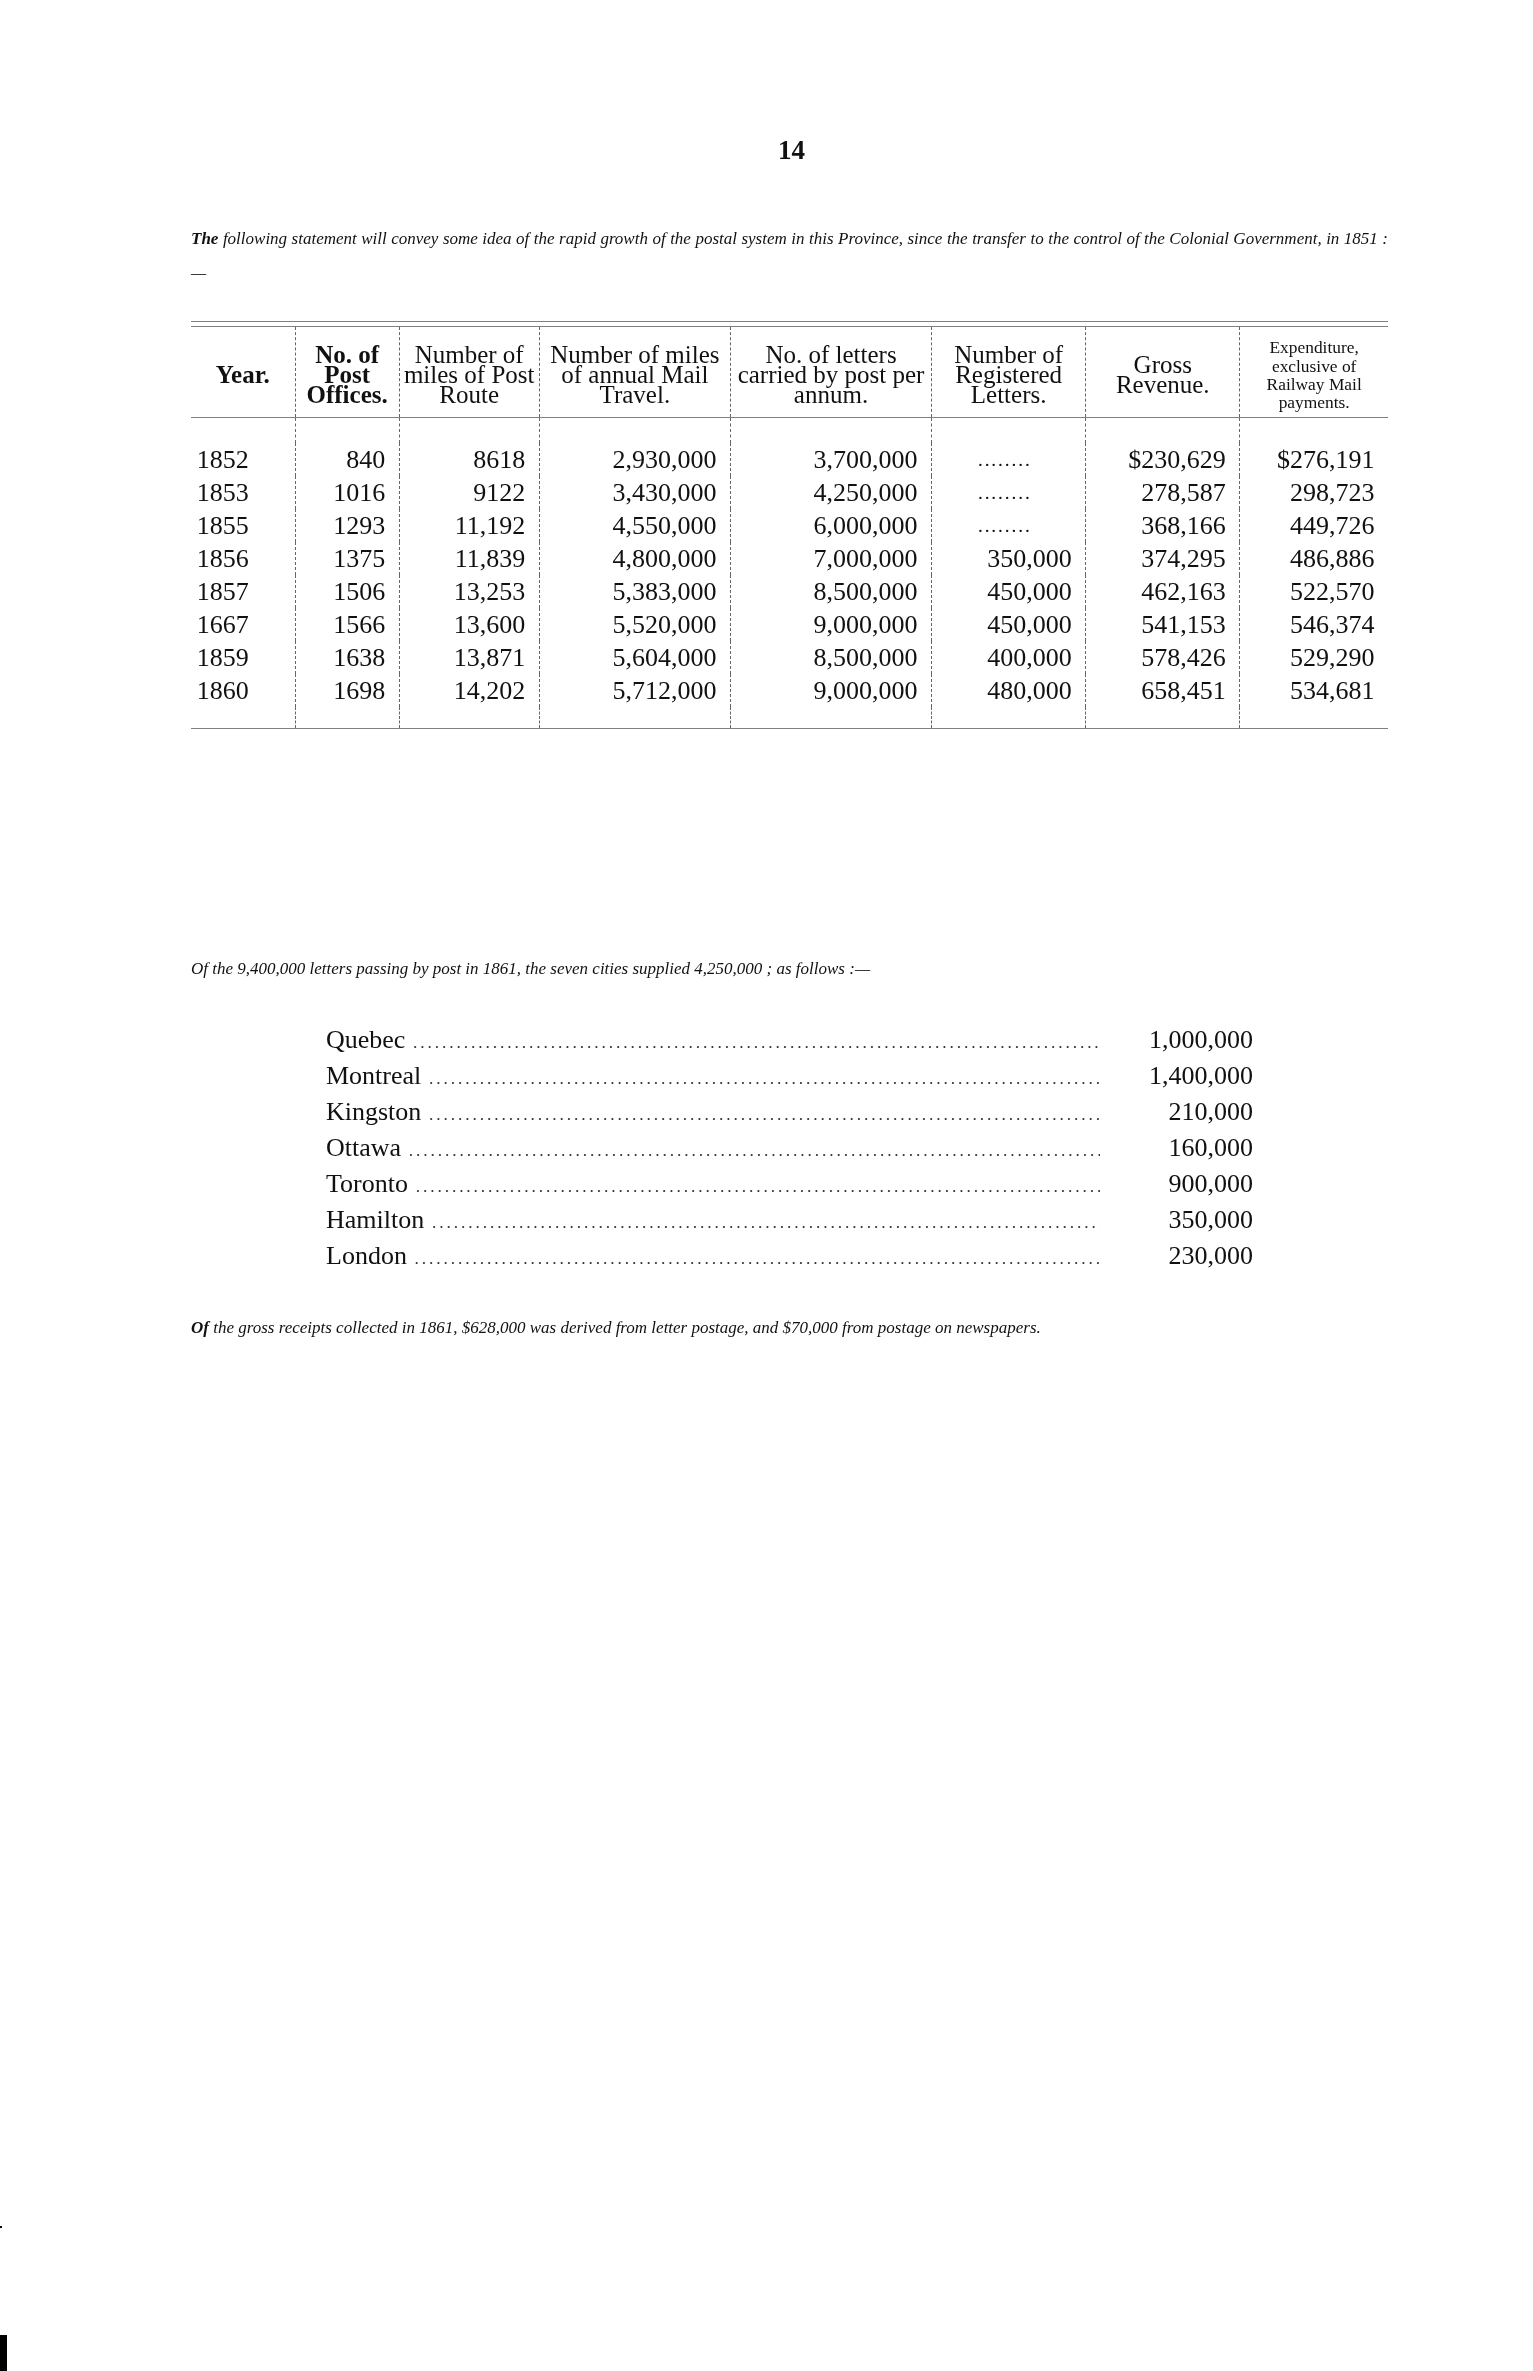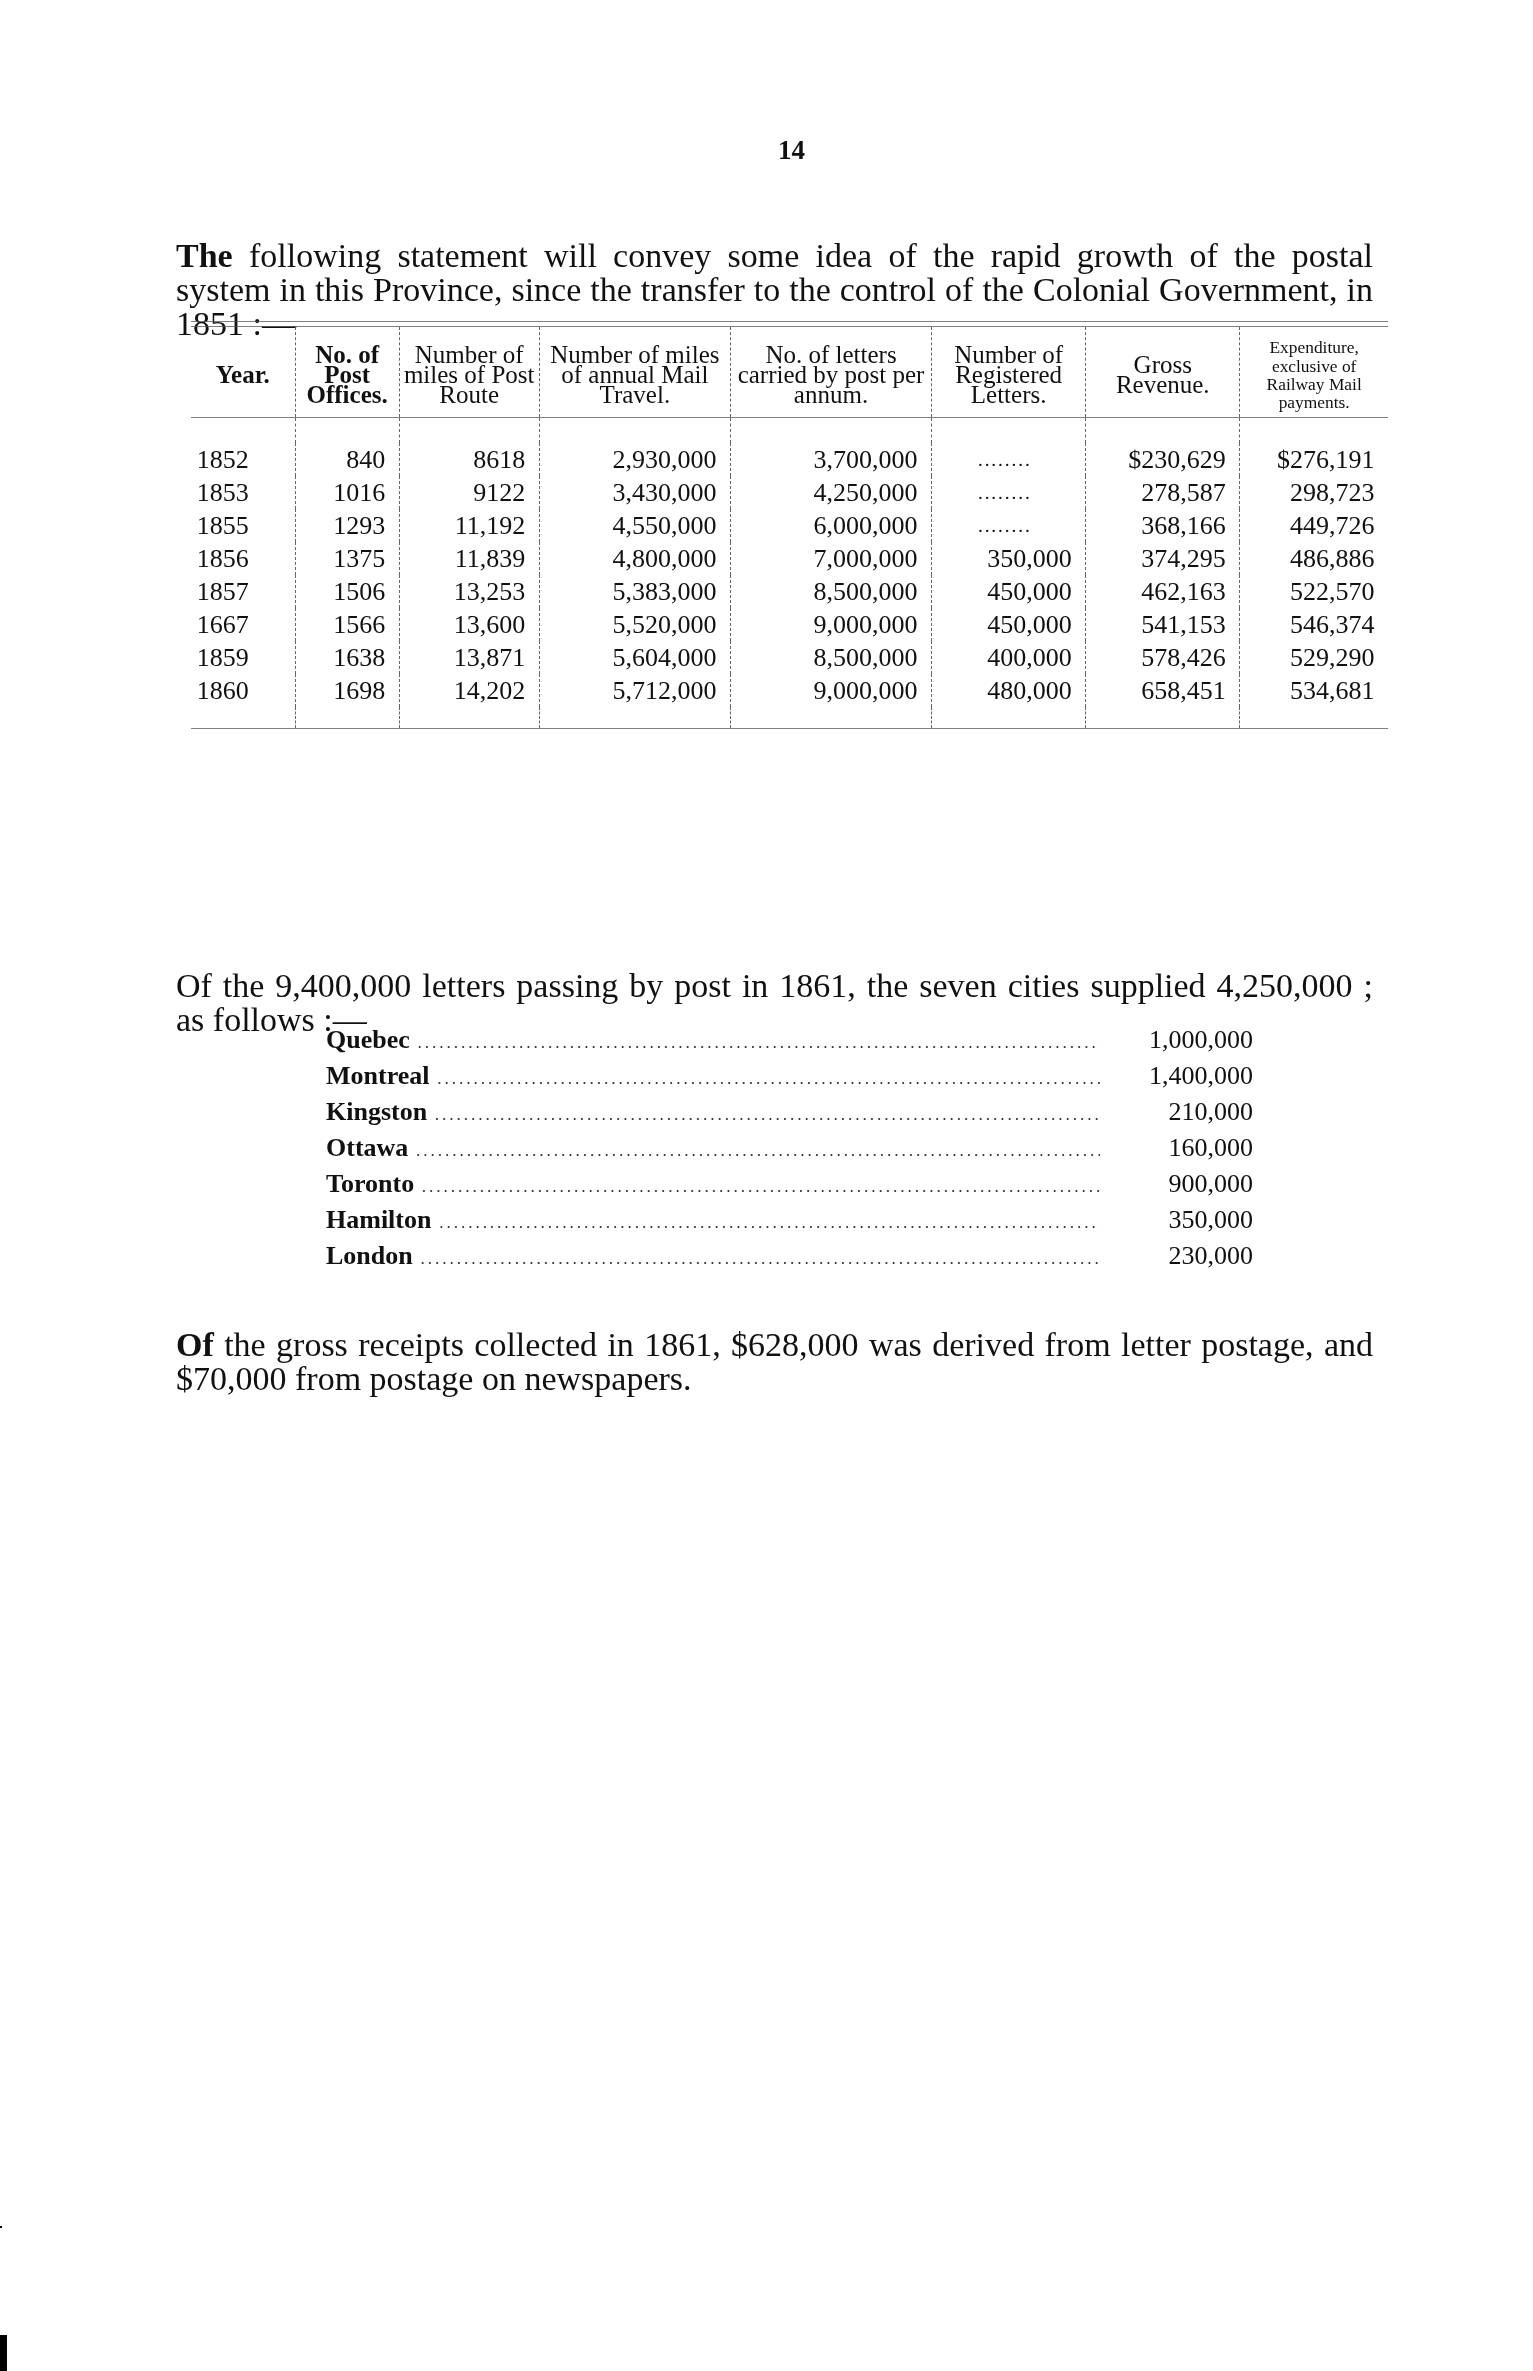--- a/index.html
+++ b/index.html
@@ -20,26 +20,27 @@
       top: 135px;
       left: 0;
       width: 100%;
       text-align: center;
       font-size: 27px;
       font-weight: bold;
       margin-left: 25px;
     }
     .para {
       position: absolute;
-      left: 176px;
+      left: 191px;
       width: 1197px;
-      font-size: 34px;
+      font-size: 17px;
       line-height: 34px;
       text-align: justify;
       text-align-last: left;
+      font-style: italic;
     }
     .intro { top: 205px; }
     .intro .lead, .closing .lead { font-weight: bold; }
     .table-wrap {
       position: absolute;
       left: 191px;
       top: 321px;
       width: 1197px;
     }
     .rule-double {
@@ -91,21 +92,21 @@
       left: 326px;
       top: 1023px;
       width: 927px;
       font-size: 26px;
       line-height: 33px;
     }
     .city-row {
       display: flex;
       align-items: baseline;
     }
-    .city-name { white-space: nowrap; padding-right: 7.7px; font-weight: bold; }
+    .city-name { white-space: nowrap; padding-right: 7.7px; }
     .city-leader {
       flex: 1;
       overflow: hidden;
       white-space: nowrap;
       font-size: 17.4px;
       letter-spacing: 2.9px;
       color: #333;
     }
     .city-value { white-space: nowrap; text-align: right; min-width: 145px; padding-left: 7.7px; }
     .closing { top: 1294px; }

